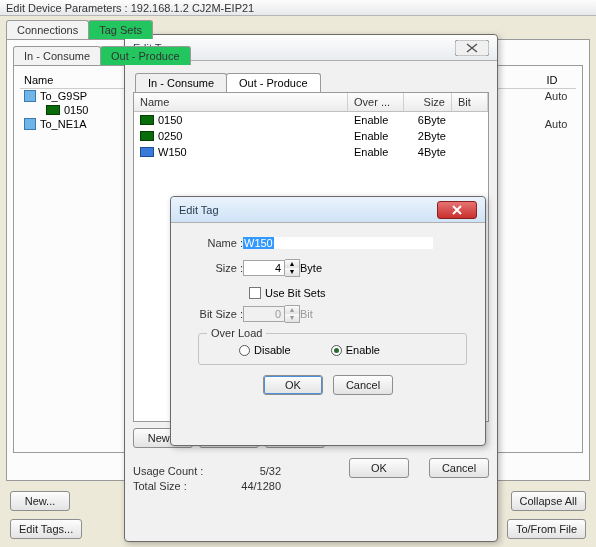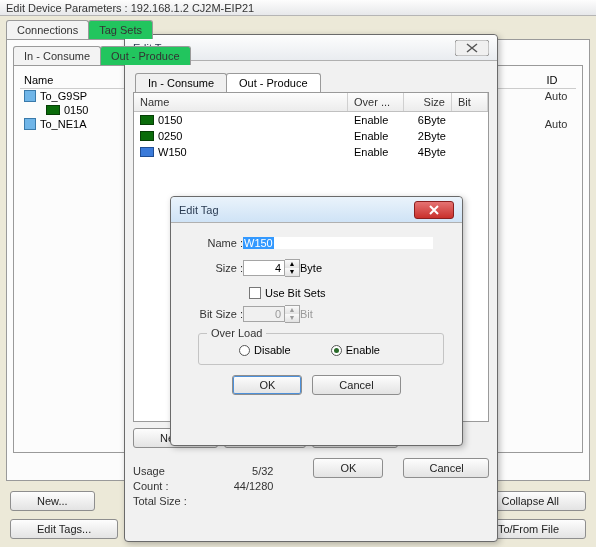--- a/index.html
+++ b/index.html
@@ -16,21 +16,21 @@
 
 .tree { padding:6px; }
 .tree-header { color:#000; padding:2px 4px; border-bottom:1px solid #ccc;}
 .tree-col-id { float:right; width:40px; text-align:center;}
 .tree-row { padding:1px 0 1px 4px; display:flex; align-items:center; gap:4px;}
 .tree-row .spacer { display:inline-block;}
 .mem-icon { width:14px; height:10px; background:#0a6b0a; border:1px solid #063f06; display:inline-block;}
 .net-icon { width:12px; height:12px; background:#6fb5e8; border:1px solid #3a7aaa; display:inline-block;}
 .tree-right { width:40px; text-align:center; color:#333; margin-left:auto; }
 
-.btn { background:linear-gradient(#fdfdfd,#e3e3e3); border:1px solid #8e8e8e; border-radius:3px; padding:3px 26px; color:#222; min-width:60px; text-align:center;}
+.btn { background:linear-gradient(#fdfdfd,#e3e3e3); border:1px solid #8e8e8e; border-radius:3px; padding:3px 8px; color:#222; min-width:60px; text-align:center;}
 .bottom-bar { position:absolute; left:0; right:0; display:flex; gap:6px; padding:4px 10px; align-items:center;}
 .bb1 { bottom:32px; }
 .bb2 { bottom:4px; }
 
 
 .dlg { position:absolute; background:#f1f1f1; border:1px solid #6a6a6a; border-radius:4px; box-shadow:2px 2px 6px rgba(0,0,0,0.25);}
 .dlg-title { background:linear-gradient(#fdfdfd,#e9ecf0); height:26px; display:flex; align-items:center; padding:0 8px; border-bottom:1px solid #b0b0b0; border-radius:4px 4px 0 0;}
 .dlg-title .t { flex:1; color:#2a3b52; }
 .dlg-close { width:34px; height:16px; display:inline-flex; }
 .dlg-close svg { width:100%; height:100%; }
@@ -53,21 +53,21 @@
 .grid-row .gc-size { width:48px; }
 .grid-row .gc-over { width:56px; }
 .grid-row .gc-bit { width:36px; }
 
 .editbar { display:flex; gap:6px; margin-top:6px;}
 .usage { margin-top:6px; display:flex; gap:38px; color:#333;}
 .usage .labels div { line-height:15px;}
 .usage .vals div { line-height:15px; text-align:right;}
 
 
-.edit-tag { left:170px; top:196px; width:293px; height:250px; z-index:30; }
+.edit-tag { left:170px; top:196px; width:316px; height:250px; z-index:30; }
 .edit-tag .dlg-title { background:linear-gradient(#eaf3fb,#cfe3f6);}
 .red-close { width:40px; height:18px; background:linear-gradient(#e57373,#c9302c); border:1px solid #8a1f1f; border-radius:3px; display:flex; align-items:center; justify-content:center;}
 .red-close svg { width:12px; height:12px; }
 .edit-tag .body { padding:14px 18px 10px 18px;}
 .row { display:flex; align-items:center; margin-bottom:10px; }
 .rlabel { width:54px; text-align:right; color:#333;}
 .name-input { width:190px; background:#fff; }
 .name-input .sel { background:#3399ff; color:#fff; padding:0 1px;}
 .spin { display:inline-flex; align-items:center;}
 .spin input { width:42px; text-align:right; border:1px solid #a5a5a5; padding:1px 3px;}

